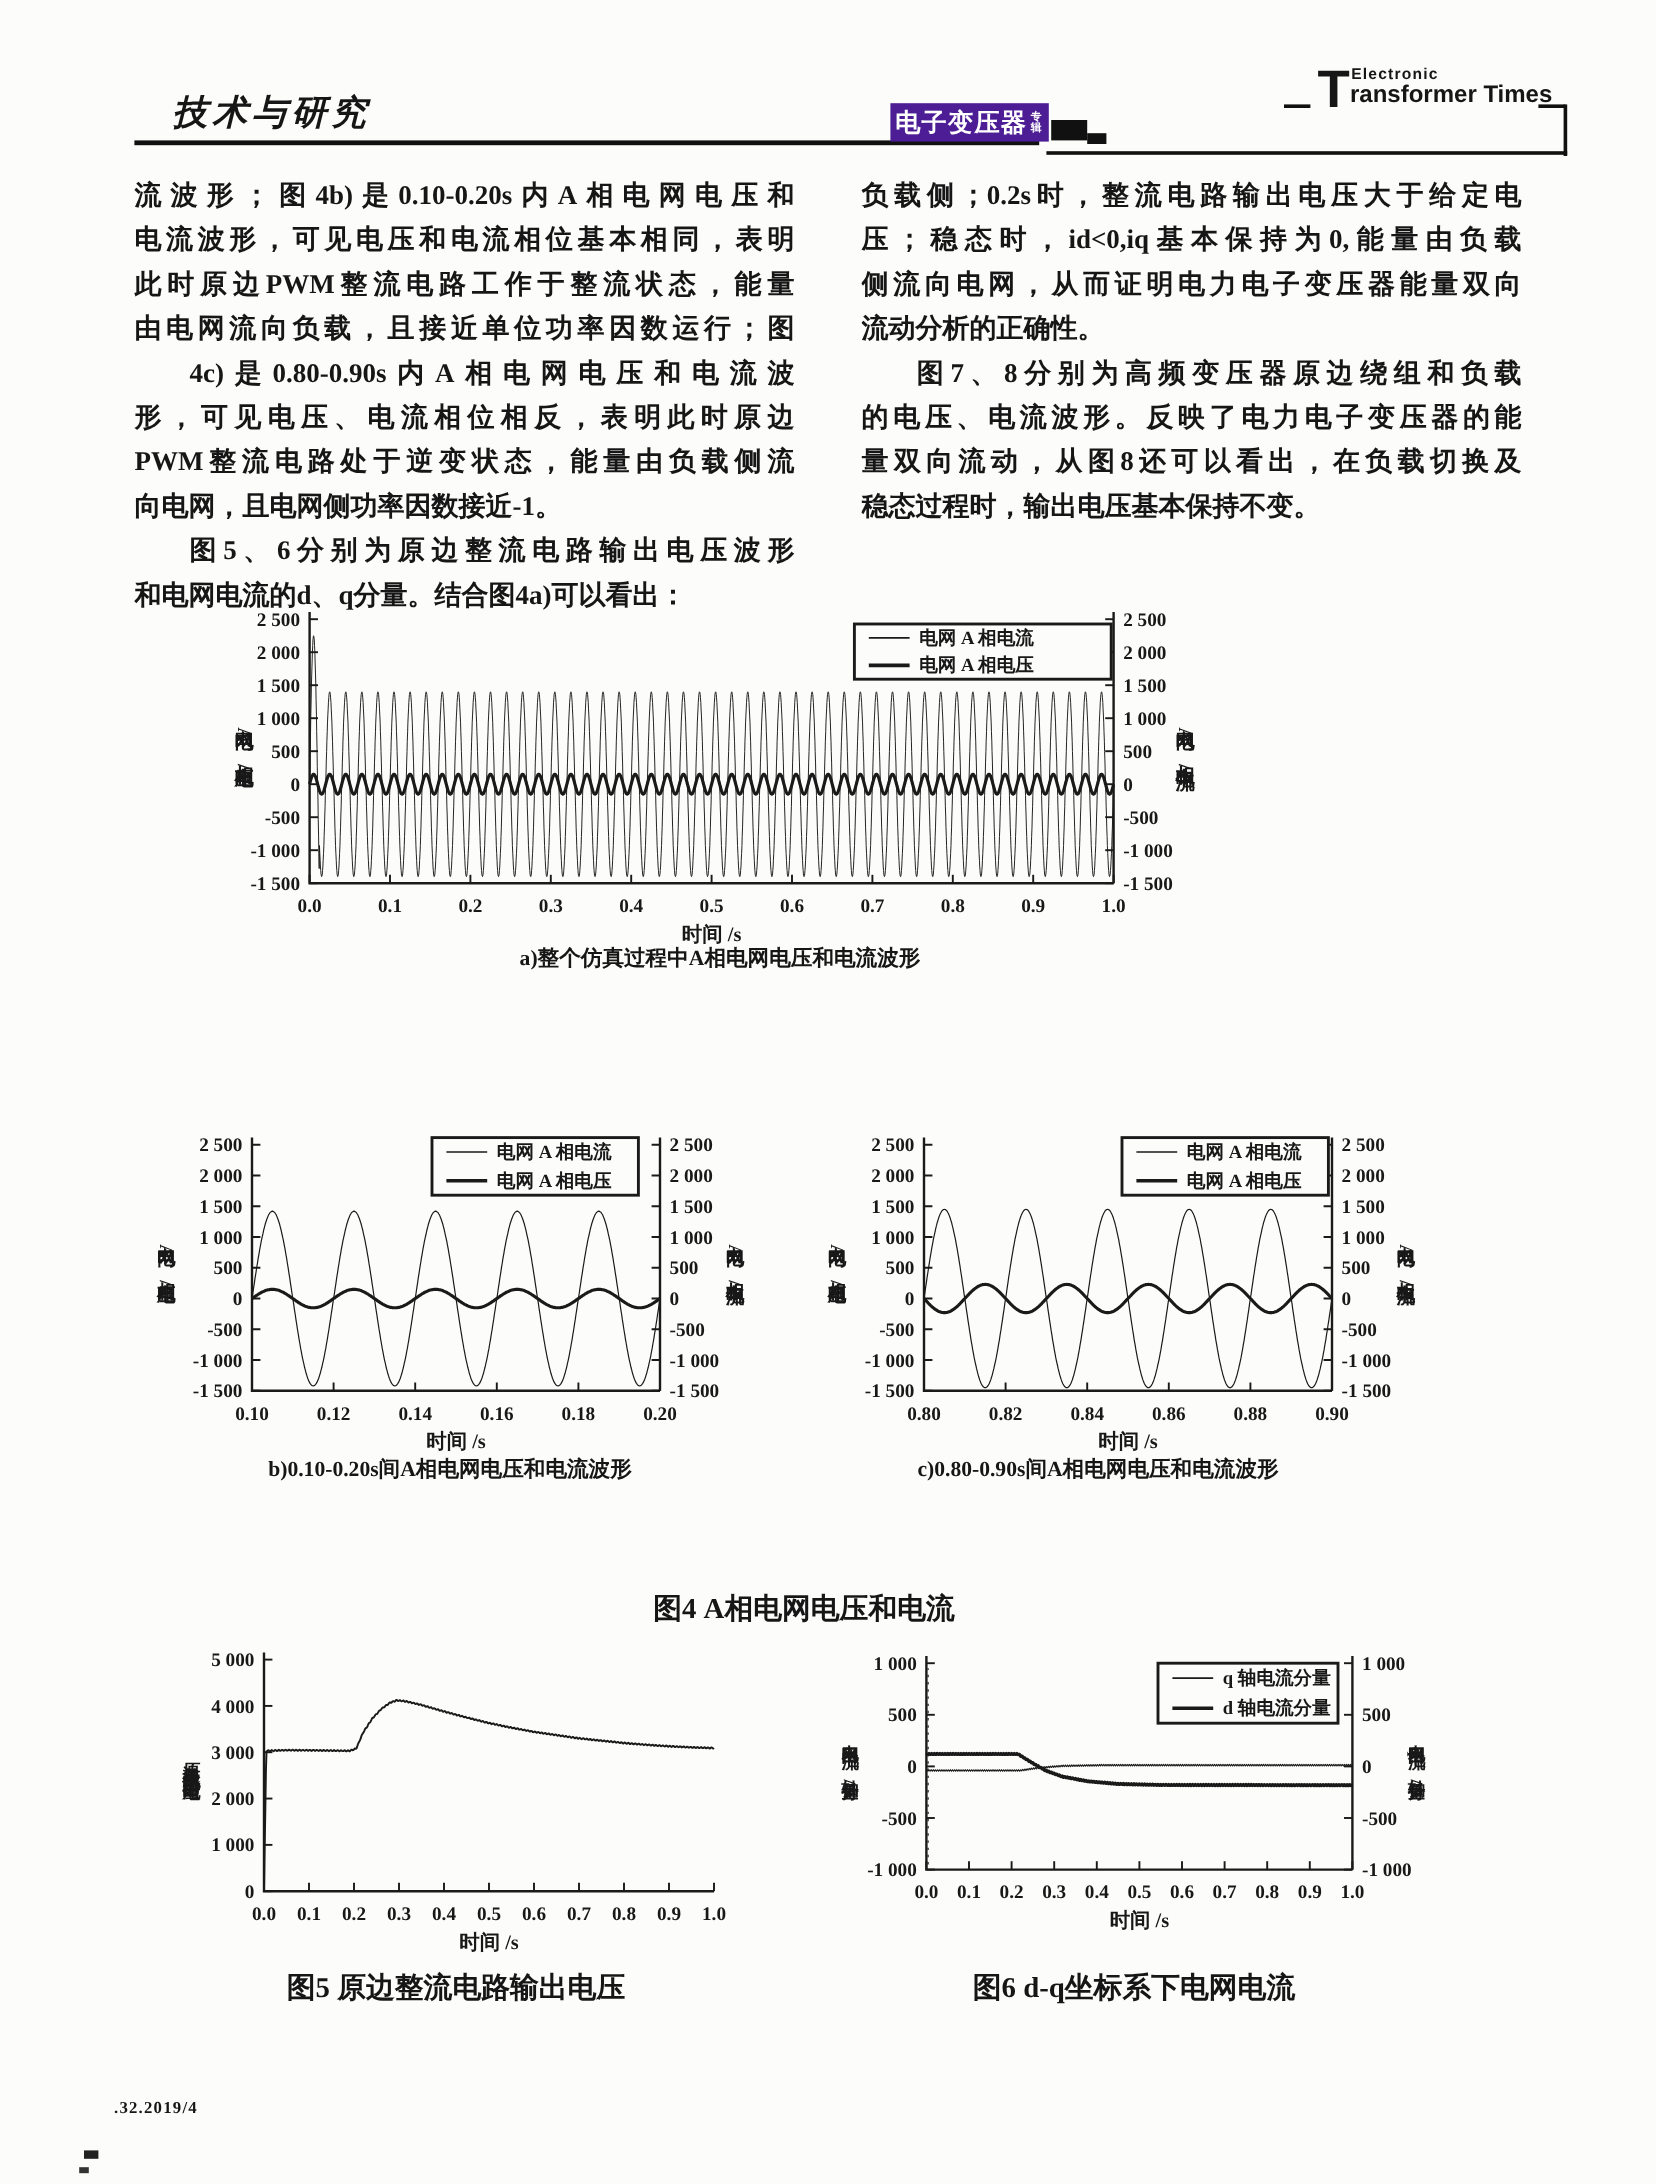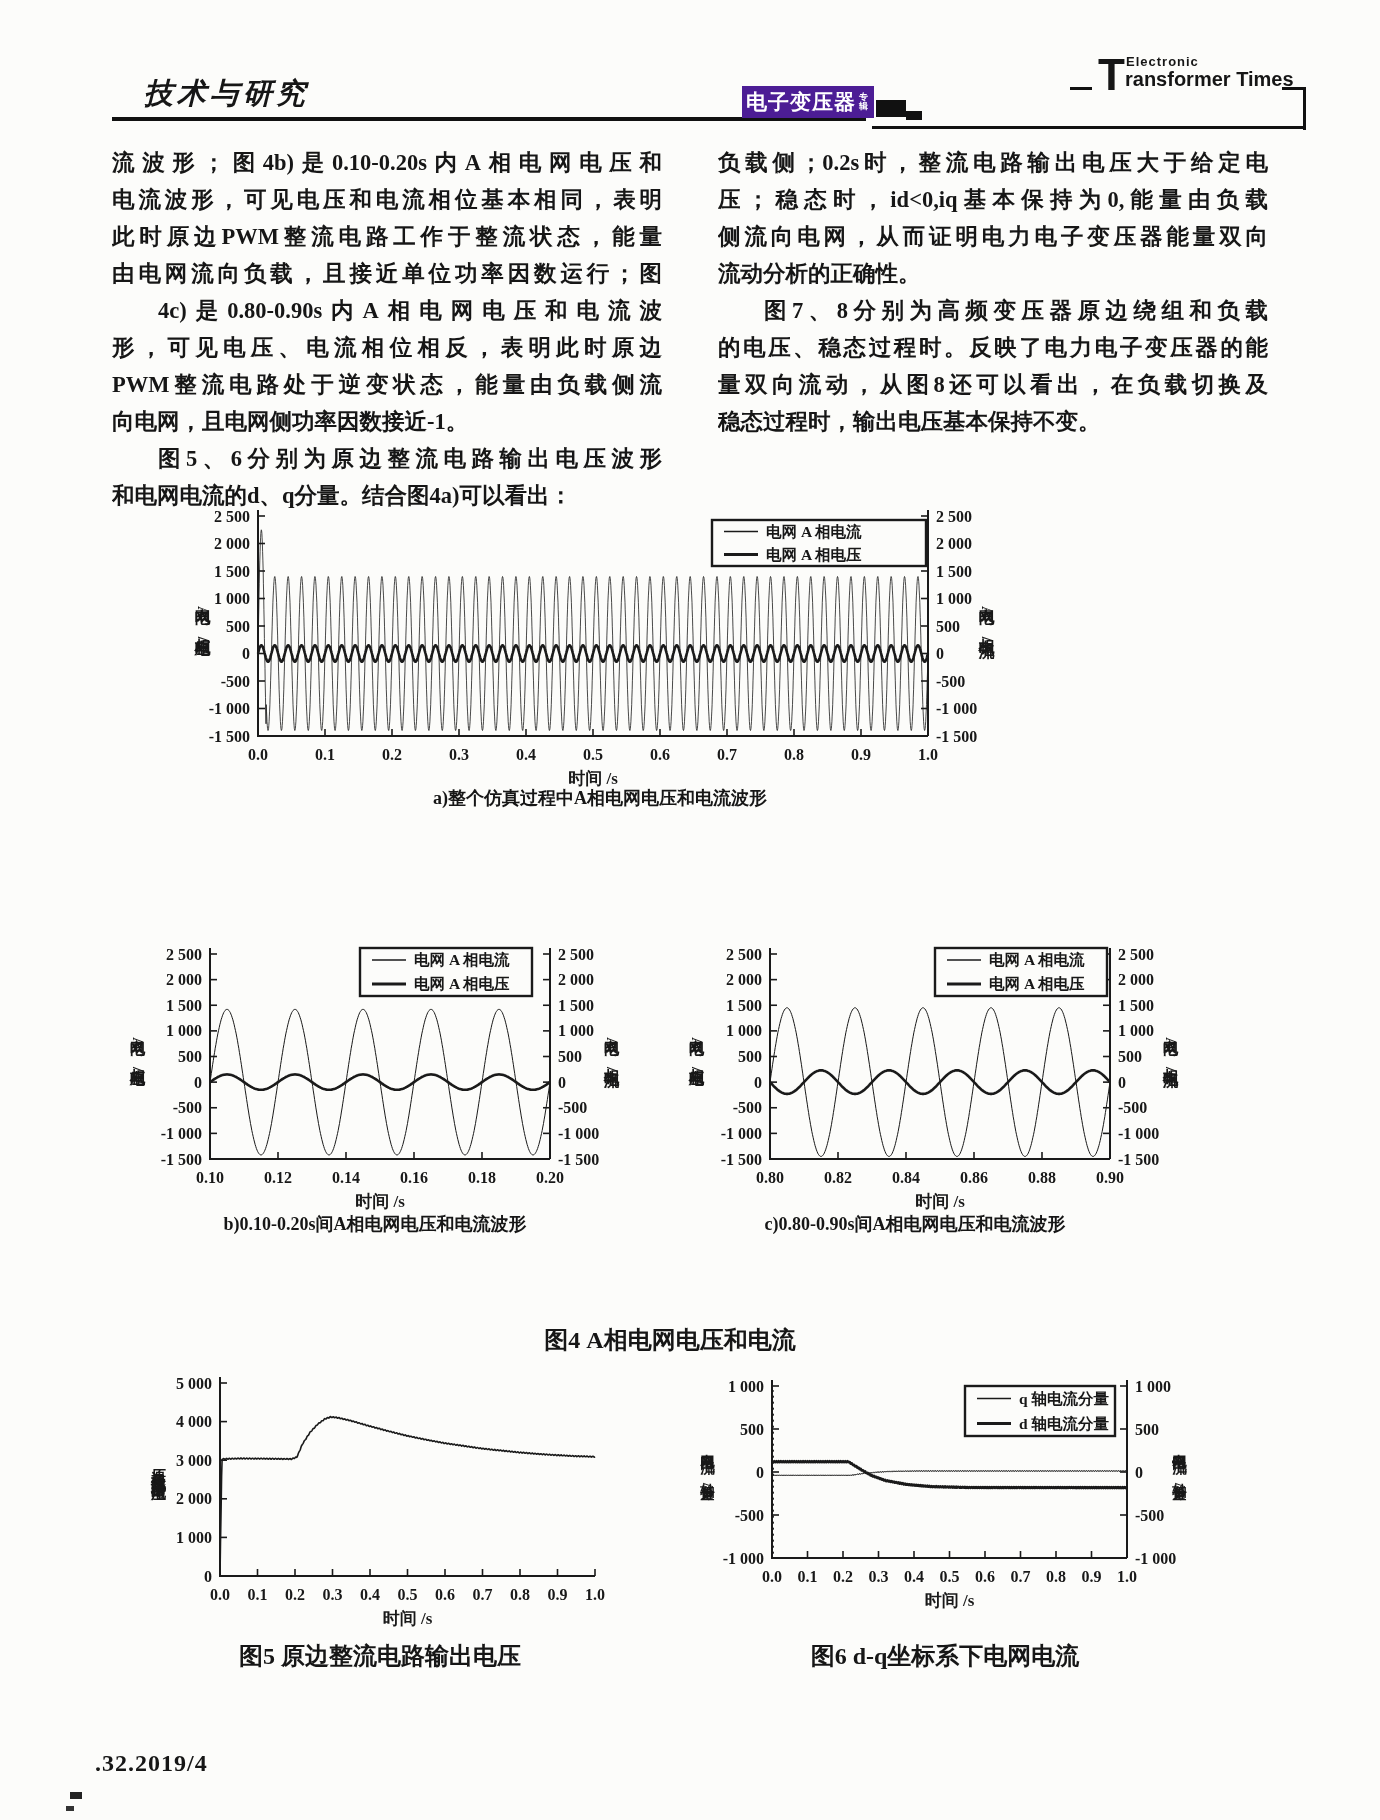--- a/index.html
+++ b/index.html
@@ -33,21 +33,21 @@
   .chart{position:absolute;}
   .chart svg{position:absolute;left:0;top:0;}
   svg text{font-family:"Liberation Serif",serif;font-size:16px;font-weight:600;fill:#181818;}
   svg text.lg-txt{font-size:15.5px;}
   svg text.xlab{font-size:17px;}
   .ylab{position:absolute;display:flex;align-items:center;justify-content:center;
         writing-mode:vertical-rl;text-orientation:mixed;font-weight:600;color:#181818;
         letter-spacing:2px;width:28px;}
   .subcap{position:absolute;text-align:center;font-size:18px;font-weight:600;}
   .figcap{position:absolute;text-align:center;font-size:24px;font-weight:800;}
-  .footer{position:absolute;left:95px;top:1750px;font-size:24px;font-weight:600;letter-spacing:1px;}
+  .footer{position:absolute;left:95px;top:1750px;font-size:14px;font-weight:600;letter-spacing:1px;}
   .speck1{position:absolute;left:70px;top:1792px;width:12px;height:7px;background:#222;}
   .speck2{position:absolute;left:66px;top:1806px;width:8px;height:5px;background:#333;}
 </style>
 </head>
 <body>
 
 <div class="page">
 
   <div class="hdr-section">技术与研究</div>
   <div class="hdr-rule"></div>
@@ -78,21 +78,21 @@
       <div class="tline">向电网，且电网侧功率因数接近-1。</div>
       <div class="tline jl ind">图5、6分别为原边整流电路输出电压波形</div>
       <div class="tline">和电网电流的d、q分量。结合图4a)可以看出：</div>
     </div>
   <div id="col-right" class="col" style="left:718px;">
       <div class="tline jl">负载侧；0.2s时，整流电路输出电压大于给定电</div>
       <div class="tline jl">压；稳态时，id&lt;0,iq基本保持为0,能量由负载</div>
       <div class="tline jl">侧流向电网，从而证明电力电子变压器能量双向</div>
       <div class="tline">流动分析的正确性。</div>
       <div class="tline jl ind">图7、8分别为高频变压器原边绕组和负载</div>
-      <div class="tline jl">的电压、稳态过程时。反映了电力电子变压器的能</div>
+      <div class="tline jl">的电压、电流波形。反映了电力电子变压器的能</div>
       <div class="tline jl">量双向流动，从图8还可以看出，在负载切换及</div>
       <div class="tline">稳态过程时，输出电压基本保持不变。</div>
     </div>
 
   <div class="chart" id="fig4a" style="left: 150px; top: 500px; width: 1060px; height: 300px;">
       <svg width="1060" height="300">
         <path d="M 108 10 L 108 236 L 778 236" stroke="#1a1a1a" stroke-width="2" fill="none"></path>
         <path d="M 778 10 L 778 236" stroke="#1a1a1a" stroke-width="2" fill="none"></path>
         <line x1="108" y1="16" x2="115" y2="16" stroke="#1a1a1a" stroke-width="1.6"></line>
         <text x="100" y="21.5" text-anchor="end">2 500</text>

